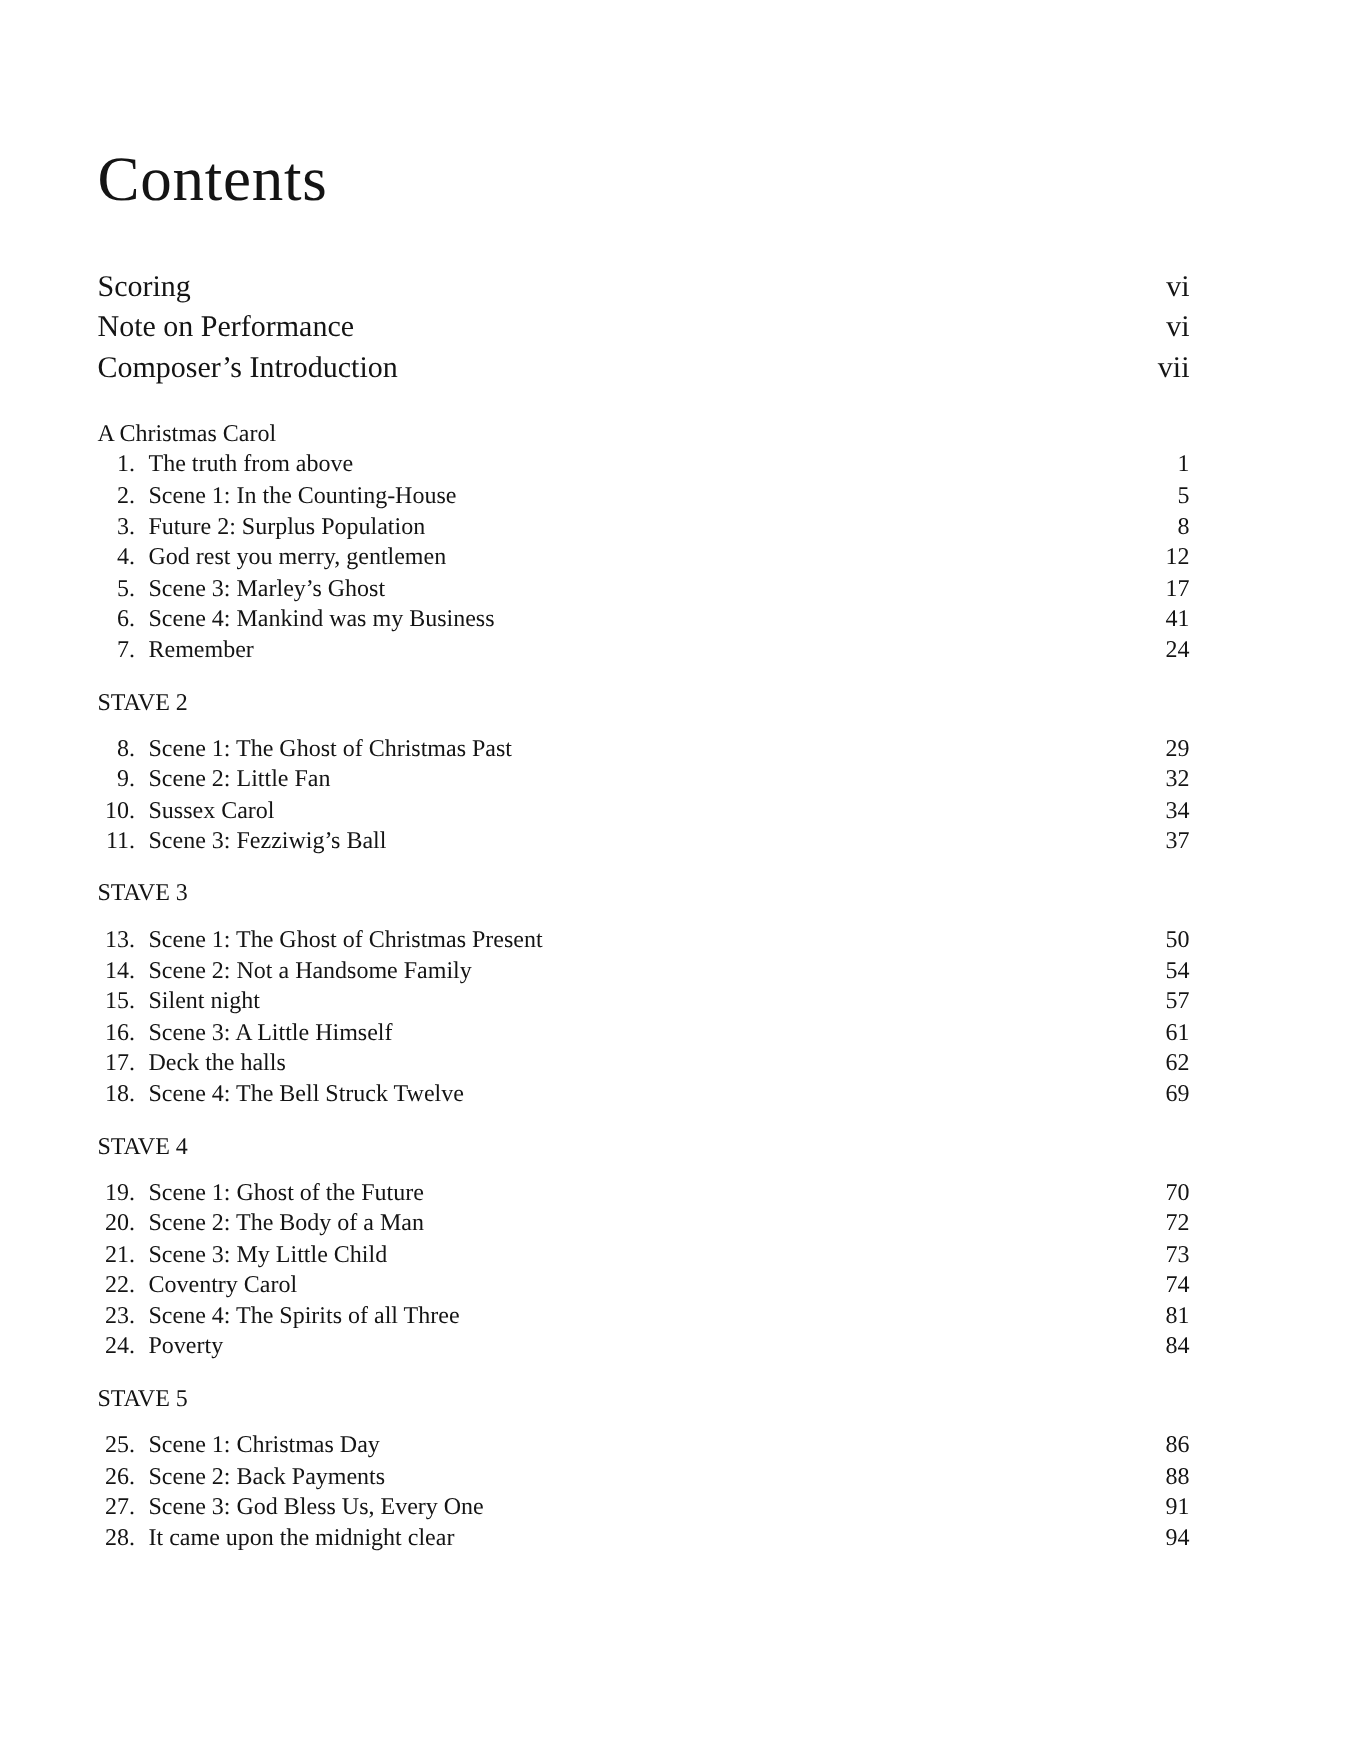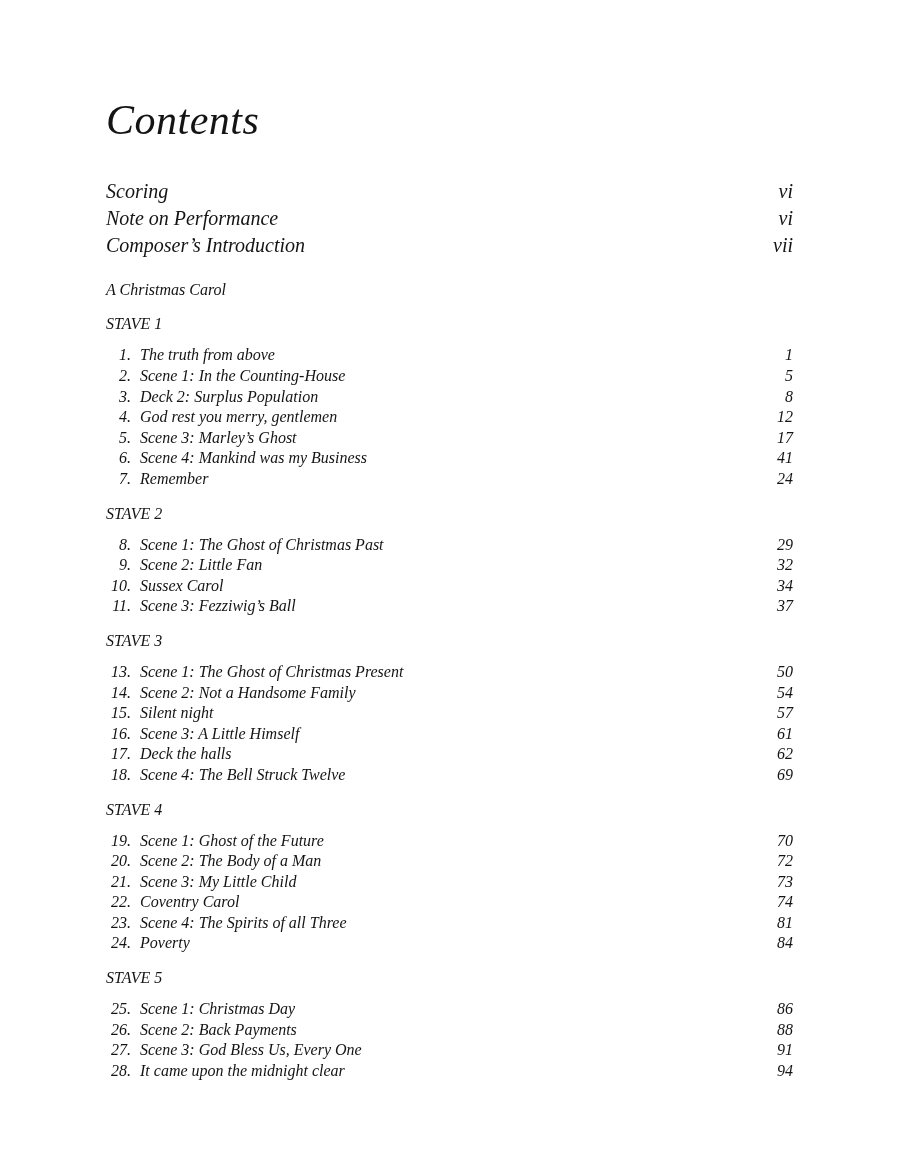--- a/index.html
+++ b/index.html
@@ -11,23 +11,22 @@
     width: 900px;
     height: 1162px;
     overflow: hidden;
     font-family: "Liberation Serif", "DejaVu Serif", serif;
     color: #141414;
   }
   .page {
     box-sizing: border-box;
     width: 900px;
     height: 838px;
-    padding: 96px 107px 40px 106px;
+    padding: 96px 107px 40px 65px;
     background: #ffffff;
-    font-style: italic;
   }
   h1.contents-title {
     font-size: 42px;
     font-weight: normal;
     line-height: 1.15;
     margin: 0 0 34px 0;
     letter-spacing: 0.5px;
   }
   .front-matter {
     margin: 0 0 0 0;
@@ -83,35 +82,34 @@
       <div class="fm-row">
         <span class="fm-label">Composer’s Introduction</span>
         <span class="pg">vii</span>
       </div>
     </div>
 
   <div class="work-title">A Christmas Carol</div>
 
   <div id="staves">
       <div class="stave">
-        <div class="stave-heading">STAVE 1</div>
         <div class="stave-items">
           <div class="toc-row">
             <span class="num">1.</span>
             <span class="entry-title">The truth from above</span>
             <span class="pg">1</span>
           </div>
           <div class="toc-row">
             <span class="num">2.</span>
             <span class="entry-title">Scene 1: In the Counting-House</span>
             <span class="pg">5</span>
           </div>
           <div class="toc-row">
             <span class="num">3.</span>
-            <span class="entry-title">Deck 2: Surplus Population</span>
+            <span class="entry-title">Future 2: Surplus Population</span>
             <span class="pg">8</span>
           </div>
           <div class="toc-row">
             <span class="num">4.</span>
             <span class="entry-title">God rest you merry, gentlemen</span>
             <span class="pg">12</span>
           </div>
           <div class="toc-row">
             <span class="num">5.</span>
             <span class="entry-title">Scene 3: Marley’s Ghost</span>

